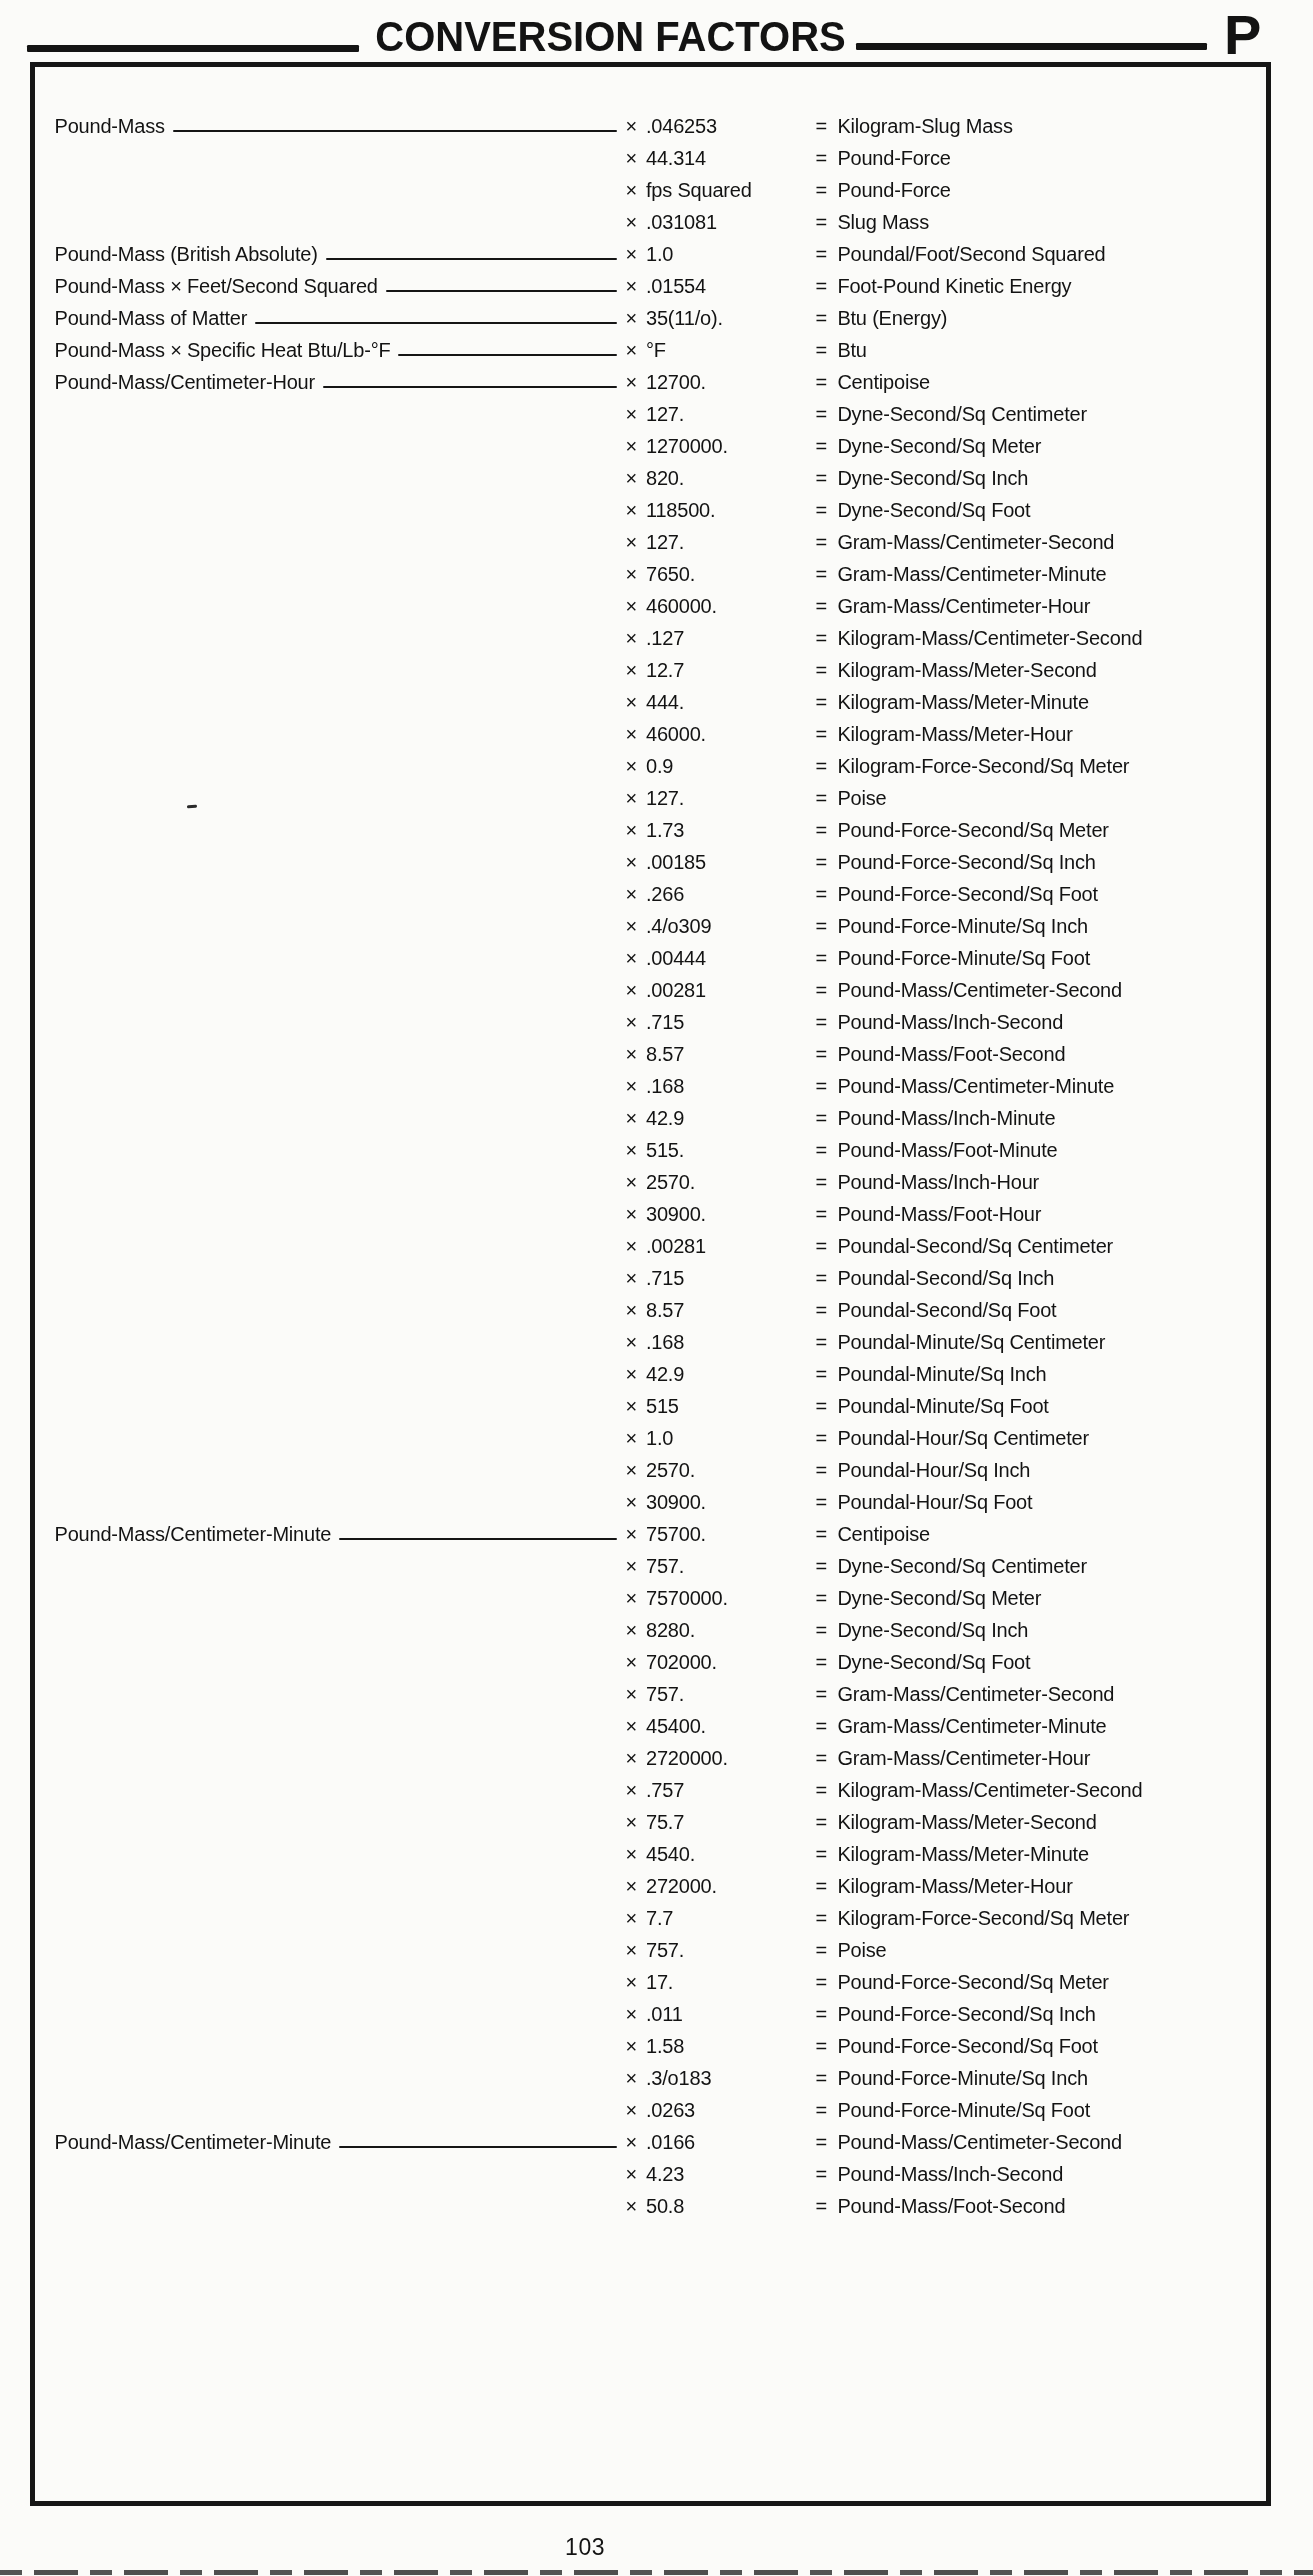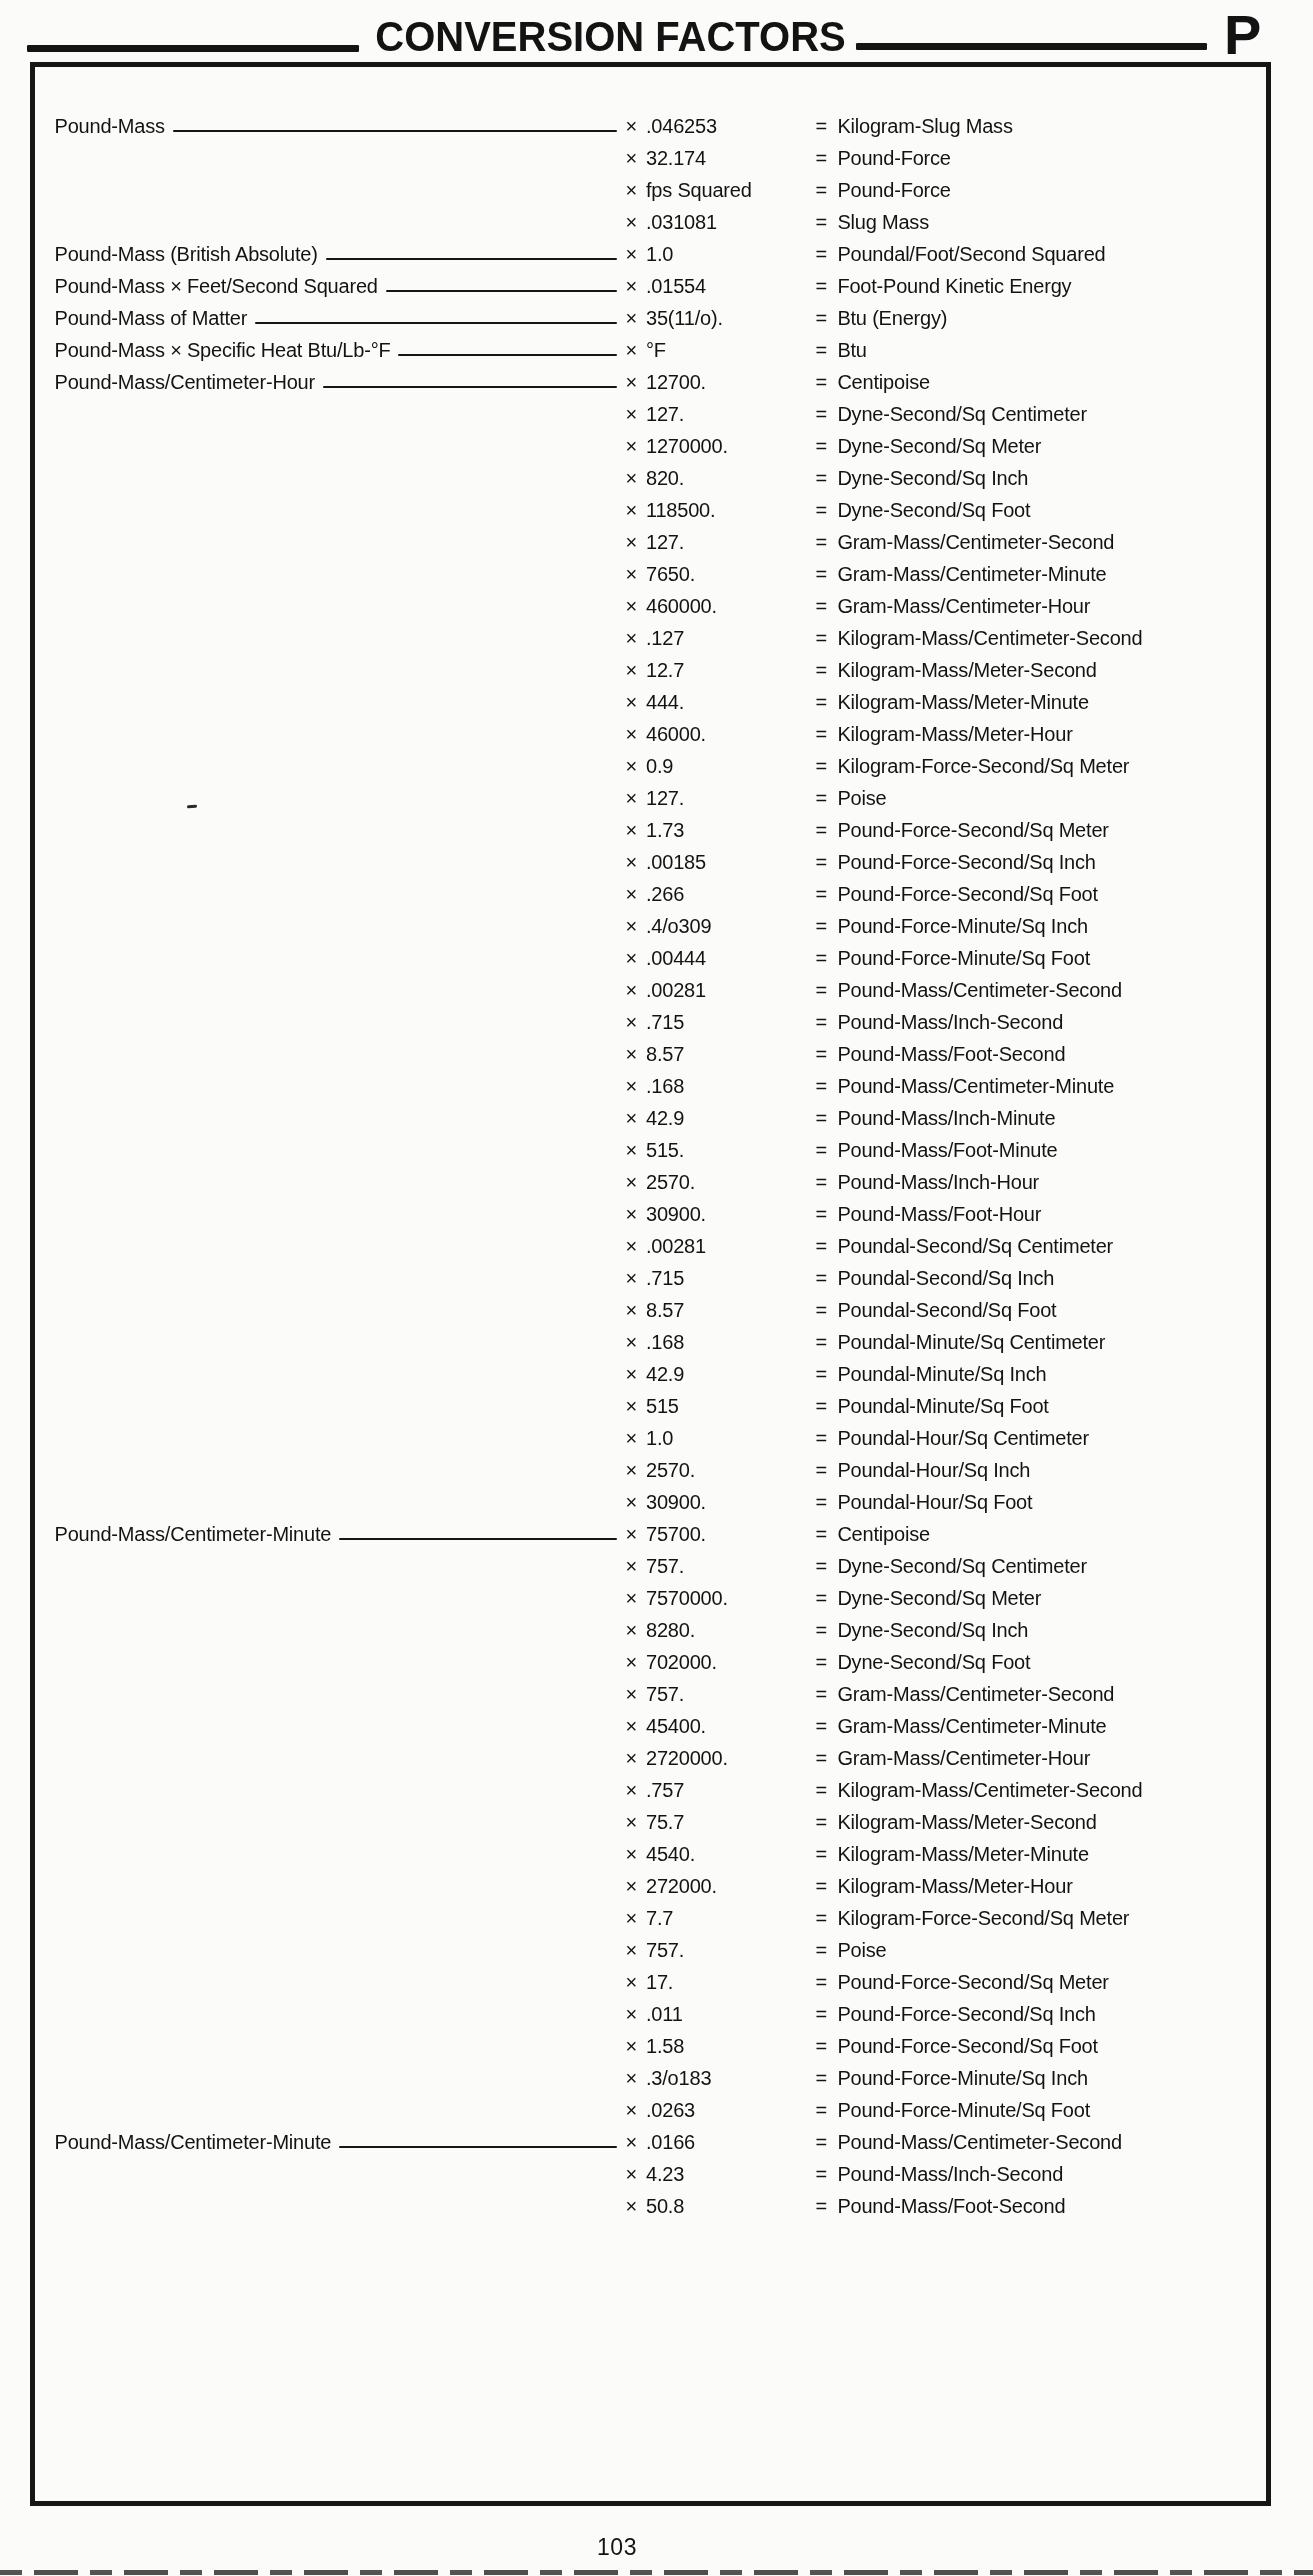--- a/index.html
+++ b/index.html
@@ -66,21 +66,21 @@
     width:190px;flex:0 0 190px;
     display:flex;align-items:center;gap:9px;
   }
   .cell-result{
     flex:1;display:flex;align-items:center;gap:10.4px;
   }
   .times,.eq{display:inline-block;}
   
   .page-number{
     position:absolute;left:565px;top:2534px;width:104px;
-    text-align:center;font-size:23px;letter-spacing:0.6px;
+    font-size:23px;letter-spacing:0.6px;
   }
   
   .artifact-dash{
     position:absolute;left:187px;top:805px;width:9.7px;height:3.2px;
     background:#2a2a2a;border-radius:1.3px;transform:rotate(-4deg);
   }
   .scan-edge-bottom{
     position:absolute;left:0;top:2570px;width:1314px;height:4.5px;
     background:repeating-linear-gradient(90deg,
       #1c1c1c 0 22px, transparent 22px 34px,
@@ -115,21 +115,21 @@
     </div>
   </div>
 
   <div class="row no-label">
     <div class="cell-label">
       <span class="label-text"></span>
 
     </div>
     <div class="cell-factor">
       <span class="times">×</span>
-      <span class="factor-text">32.174</span>
+      <span class="factor-text">44.314</span>
     </div>
     <div class="cell-result">
       <span class="eq">=</span>
       <span class="result-text">Pound-Force</span>
     </div>
   </div>
 
   <div class="row no-label">
     <div class="cell-label">
       <span class="label-text"></span>

